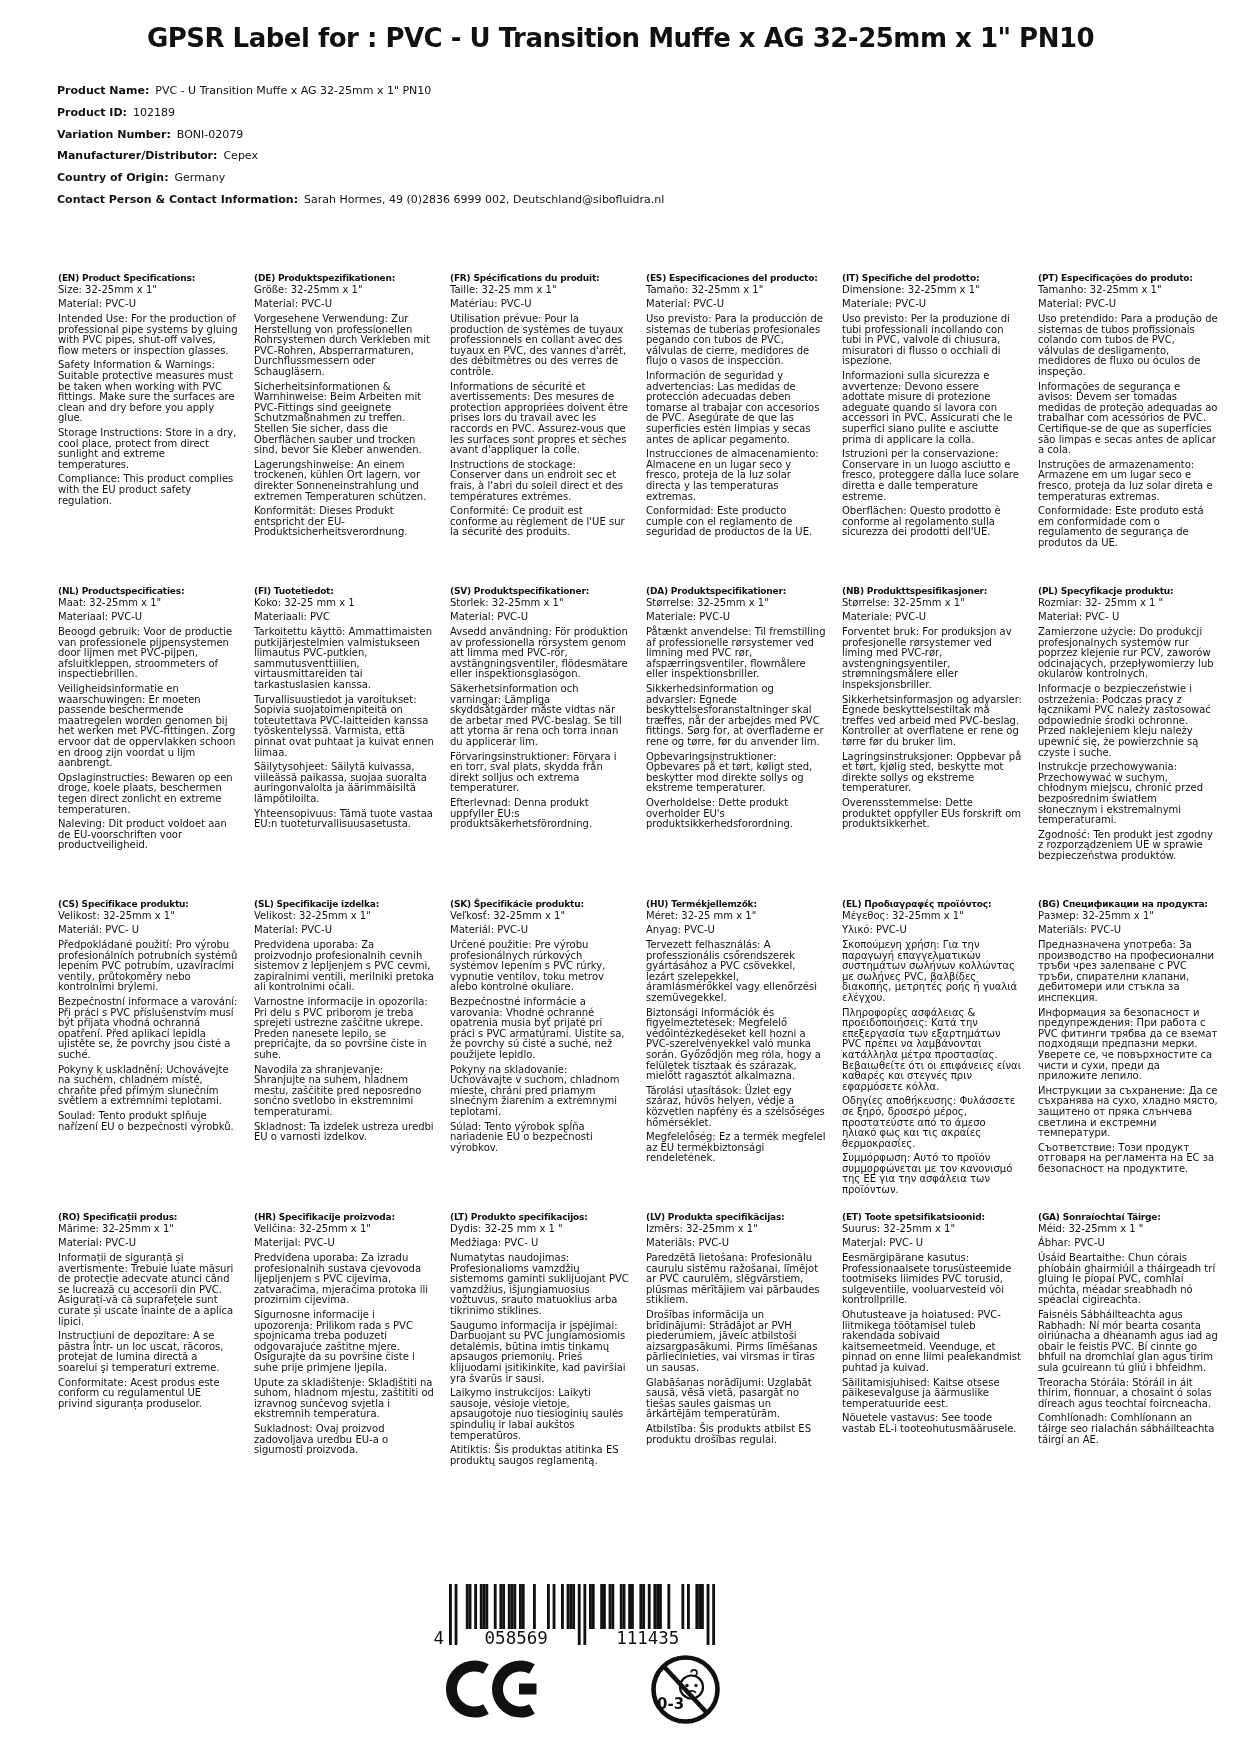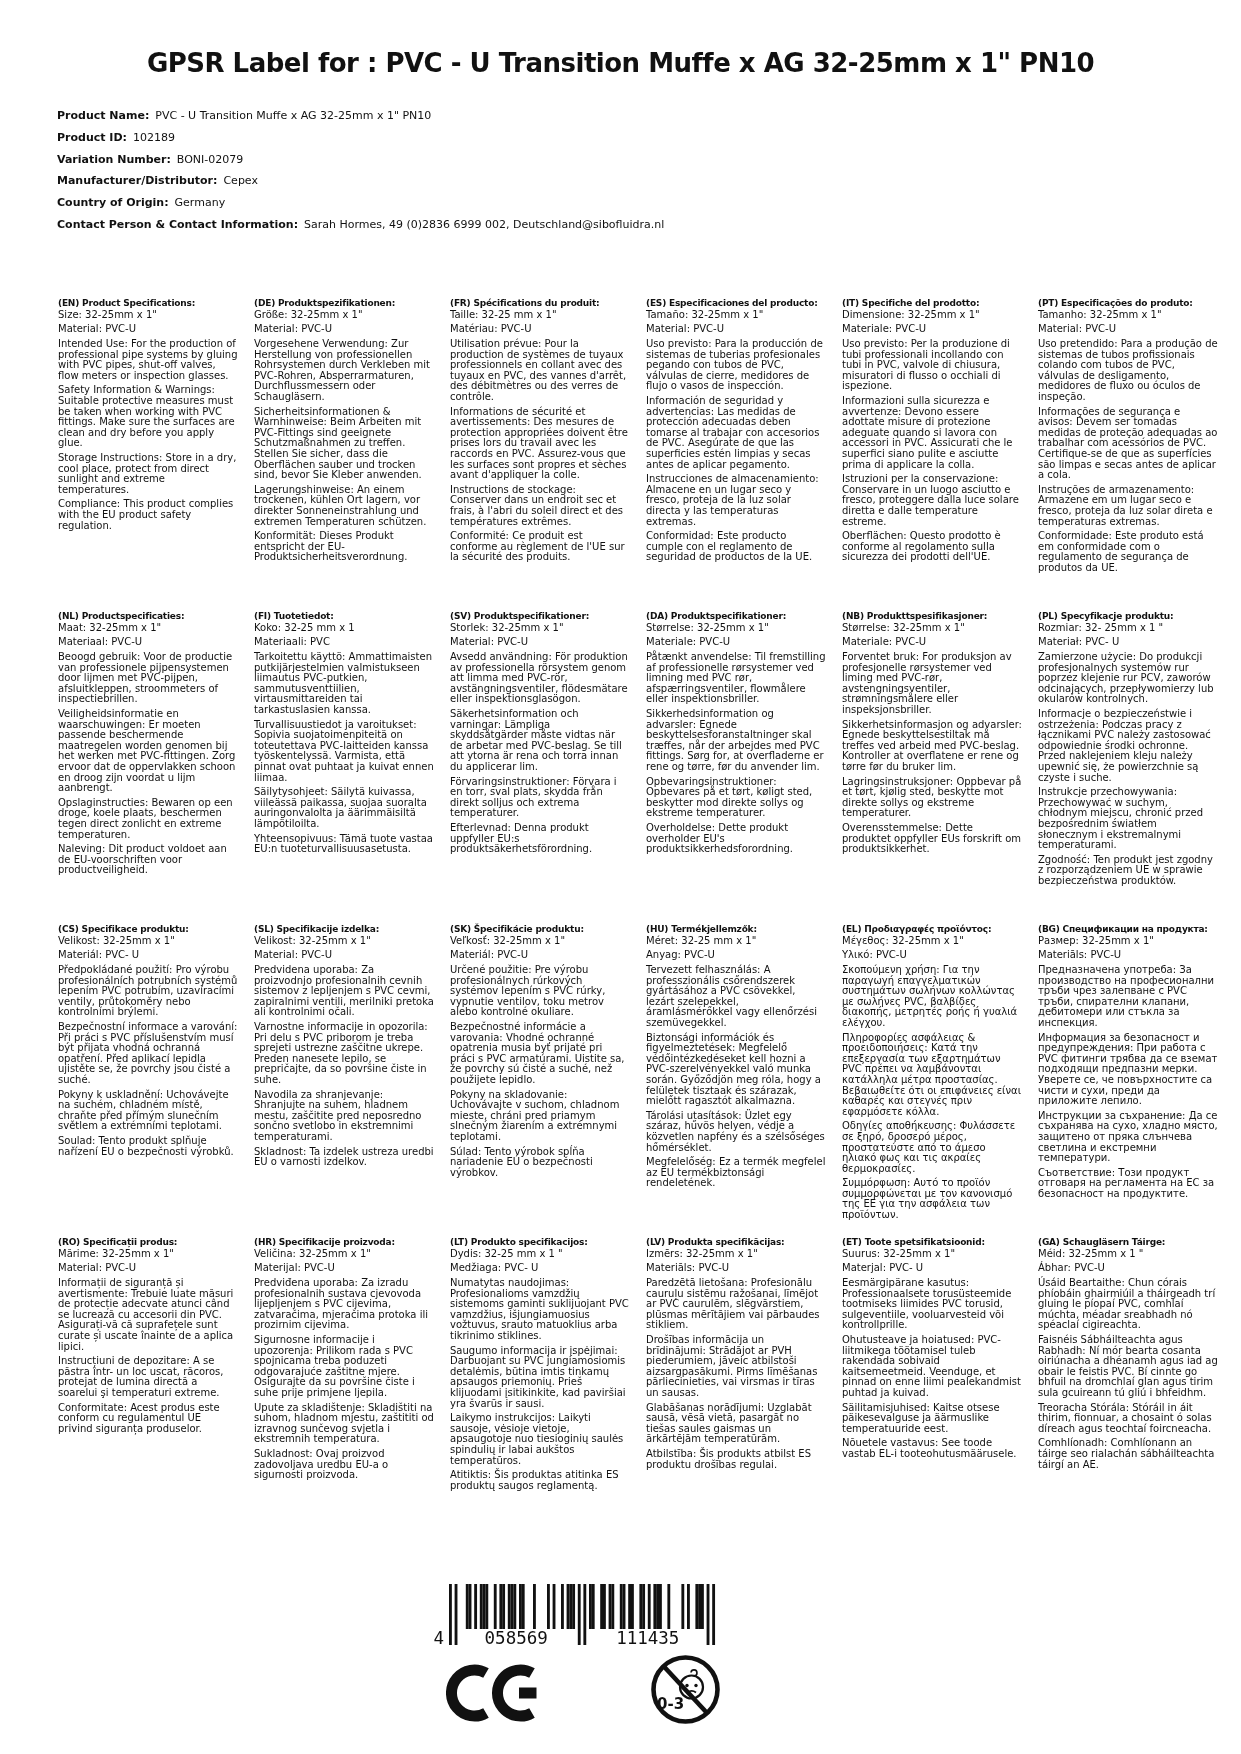--- a/index.html
+++ b/index.html
@@ -1,32 +1,32 @@
 <!DOCTYPE html>
 <html><head>
 <meta charset="utf-8">
 <style>
   html,body{margin:0;padding:0;background:#e8e8e8;}
   .page{position:relative;width:1241px;height:1754px;margin:0 auto;background:#ffffff;
         font-family:"DejaVu Sans",sans-serif;color:#111;overflow:hidden;}
-  .title{margin:0;padding-top:48px;text-align:center;font-size:26px;font-weight:bold;letter-spacing:-0.5px;}
+  .title{margin:0;padding-top:23px;text-align:center;font-size:26px;font-weight:bold;letter-spacing:-0.5px;}
   .product-info{margin:27px 0 0 57px;font-size:11px;line-height:21.8px;}
   .info-row .info-label{font-weight:bold;}
   .info-row .info-value{margin-left:6px;}
   .lang-grid{margin:63px 0 0 58px;display:grid;grid-template-columns:repeat(6,180px);
              column-gap:16px;grid-template-rows:repeat(3,313px) auto;align-items:start;}
   .lang-block{font-size:10px;line-height:1.06;}
   .lang-heading{margin:0;font-size:9px;font-weight:bold;letter-spacing:-0.2px;white-space:nowrap;}
   .lang-block p{margin:4px 0 0 0;}
   .lang-block p:first-of-type{margin-top:1.5px;}
   .bottom{position:absolute;top:1584px;left:433px;width:300px;}
   .barcode svg{display:block;}
   .barcode rect{fill:#111;}
   .bc-digits{font-family:"DejaVu Sans Mono",monospace;font-size:17.5px;fill:#111;}
-  .marks{display:flex;align-items:center;margin-top:13px;}
+  .marks{display:flex;align-items:flex-start;margin-top:13px;}
   .ce{margin-left:13px;}
   .age{margin-left:112px;margin-top:-6px;}
   .age-text{font-family:"DejaVu Sans",sans-serif;font-size:15px;font-weight:bold;fill:#111;}
 </style>
 </head>
 <body>
 
 <div class="page">
 
   <h1 class="title">GPSR Label for : PVC - U Transition Muffe x AG 32-25mm x 1" PN10</h1>
@@ -241,21 +241,21 @@
       <section class="lang-block">
         <h2 class="lang-heading">(ET) Toote spetsifikatsioonid:</h2>
         <p>Suurus: 32-25mm x 1"</p>
         <p>Materjal: PVC- U</p>
         <p>Eesmärgipärane kasutus: Professionaalsete torusüsteemide tootmiseks liimides PVC torusid, sulgeventiile, vooluarvesteid või kontrollprille.</p>
         <p>Ohutusteave ja hoiatused: PVC-liitmikega töötamisel tuleb rakendada sobivaid kaitsemeetmeid. Veenduge, et pinnad on enne liimi pealekandmist puhtad ja kuivad.</p>
         <p>Säilitamisjuhised: Kaitse otsese päikesevalguse ja äärmuslike temperatuuride eest.</p>
         <p>Nõuetele vastavus: See toode vastab EL-i tooteohutusmäärusele.</p>
       </section>
       <section class="lang-block">
-        <h2 class="lang-heading">(GA) Schaugläsern Táirge:</h2>
+        <h2 class="lang-heading">(GA) Sonraíochtaí Táirge:</h2>
         <p>Méid: 32-25mm x 1 "</p>
         <p>Ábhar: PVC-U</p>
         <p>Úsáid Beartaithe: Chun córais phíobáin ghairmiúil a tháirgeadh trí gluing le píopaí PVC, comhlaí múchta, méadar sreabhadh nó spéaclaí cigireachta.</p>
         <p>Faisnéis Sábháilteachta agus Rabhadh: Ní mór bearta cosanta oiriúnacha a dhéanamh agus iad ag obair le feistis PVC. Bí cinnte go bhfuil na dromchlaí glan agus tirim sula gcuireann tú gliú i bhfeidhm.</p>
         <p>Treoracha Stórála: Stóráil in áit thirim, fionnuar, a chosaint ó solas díreach agus teochtaí foircneacha.</p>
         <p>Comhlíonadh: Comhlíonann an táirge seo rialachán sábháilteachta táirgí an AE.</p>
       </section>
     </div>
 
   <div class="bottom">

